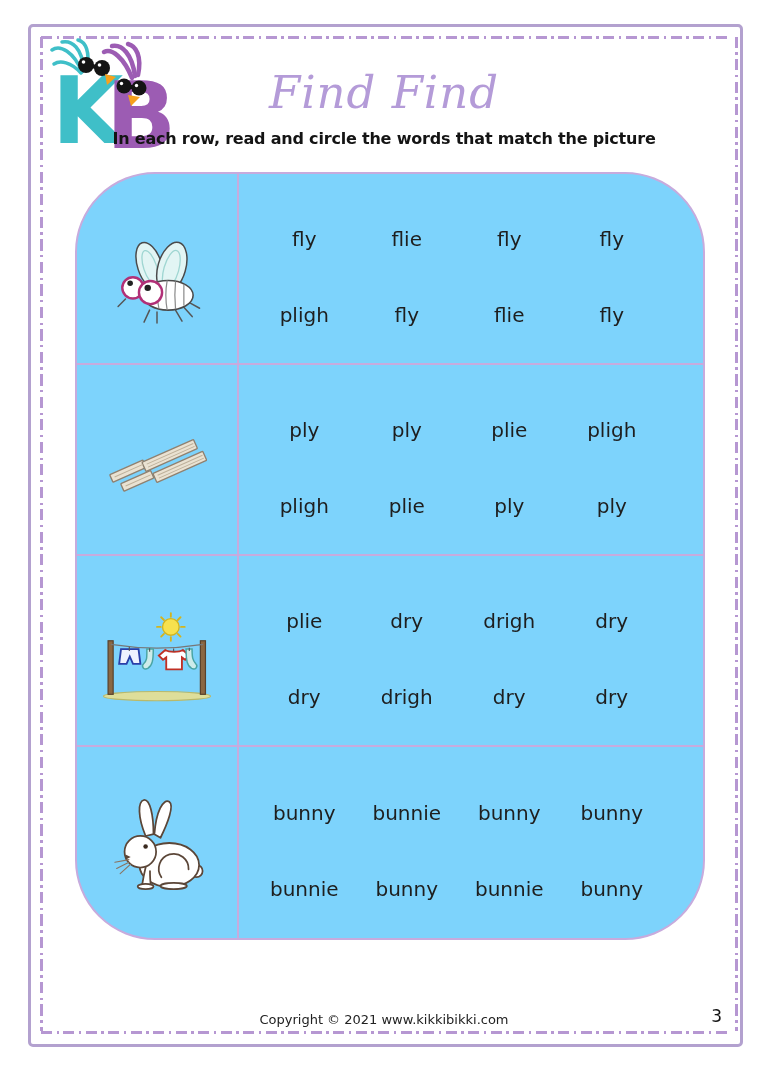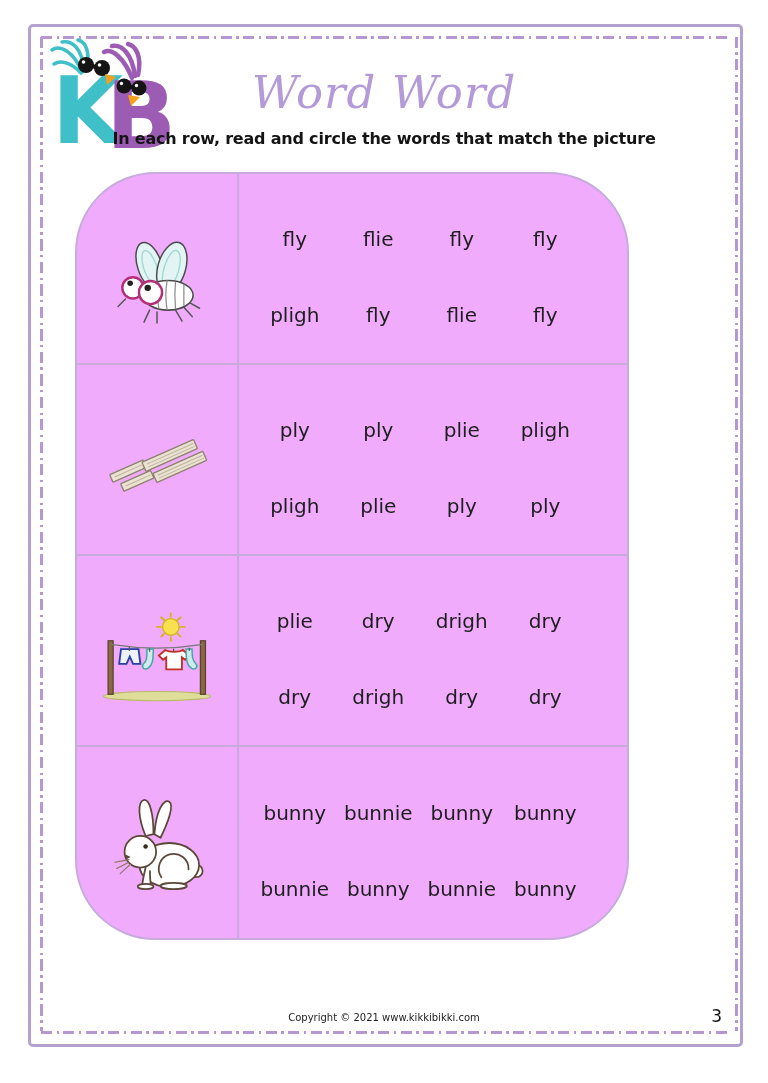--- a/index.html
+++ b/index.html
@@ -34,41 +34,41 @@
     font-family:"DejaVu Serif","Liberation Serif",serif; font-style:italic;
     font-size:45px; color:#b49bd8; letter-spacing:1px;
   }
   .instruction {
     position:absolute; top:129px; left:0; right:0; text-align:center;
     font-size:16px; font-weight:600; color:#141414; letter-spacing:-0.2px;
   }
 
   
   .wtable {
-    position:absolute; left:75px; top:172px; width:554px; height:768px;
+    position:absolute; left:75px; top:172px; width:630px; height:768px;
     box-sizing:border-box; border:2.5px solid #c7abdd; border-radius:80px;
-    display:grid; grid-template-rows:repeat(4,1fr); overflow:hidden; background:#f0abfc;
+    display:grid; grid-template-rows:repeat(4,1fr); overflow:hidden; background:#7dd3fc;
   }
   .wrow { display:flex; border-bottom:2.5px solid #c7abdd; min-height:0; }
   .wrow:last-child { border-bottom:none; }
   .pic-cell {
     width:162px; box-sizing:border-box; border-right:2.5px solid #c7abdd;
     display:flex; align-items:center; justify-content:center;
   }
   .words-cell {
     flex:1; display:flex; flex-direction:column; justify-content:center;
     gap:52px; padding:16px 40px 0 14px; box-sizing:border-box;
   }
   .word-line { display:grid; grid-template-columns:repeat(4,1fr); }
   .word { text-align:center; font-size:20px; color:#1e1e1e; }
 
   
   .copyright {
     position:absolute; top:1012px; left:0; right:0; text-align:center;
-    font-size:10px; color:#222;
+    font-size:13px; color:#222;
   }
   .page-num { position:absolute; top:1006px; right:46px; font-size:17px; color:#111; }
 
   svg text { font-family:"DejaVu Sans","Liberation Sans",sans-serif; }
 </style>
 </head>
 <body>
 
 <div class="solid-frame"></div>
 <div class="dd dd-h dd-top"></div>
@@ -105,21 +105,21 @@
   <g>
     <path d="M74,50 L89,52" stroke="#141414" stroke-width="4"></path>
     <circle cx="74" cy="50" r="7.5" fill="#141414"></circle>
     <circle cx="89" cy="52" r="7.5" fill="#141414"></circle>
     <circle cx="71.5" cy="47.5" r="1.7" fill="#ffffff"></circle>
     <circle cx="86.5" cy="49.5" r="1.7" fill="#ffffff"></circle>
   </g>
   <polygon points="78,59 90,61 81,70" fill="#f6a11d"></polygon>
 </svg>
 
-<div class="title">Word Word</div>
+<div class="title">Find Find</div>
 <div class="instruction">In each row, read and circle the words that match the picture</div>
 
 <div class="wtable">
 
   <div class="wrow">
     <div class="pic-cell">
       <svg width="112" height="88" viewBox="0 0 120 95" style="margin-top:22px">
         <g transform="rotate(-18 52 32)">
           <ellipse cx="52" cy="32" rx="13" ry="26" fill="#e2f5f4" stroke="#4a4a4a" stroke-width="1.6"></ellipse>
           <ellipse cx="52" cy="34" rx="7" ry="19" fill="none" stroke="#9fd6d2" stroke-width="1.4"></ellipse>

